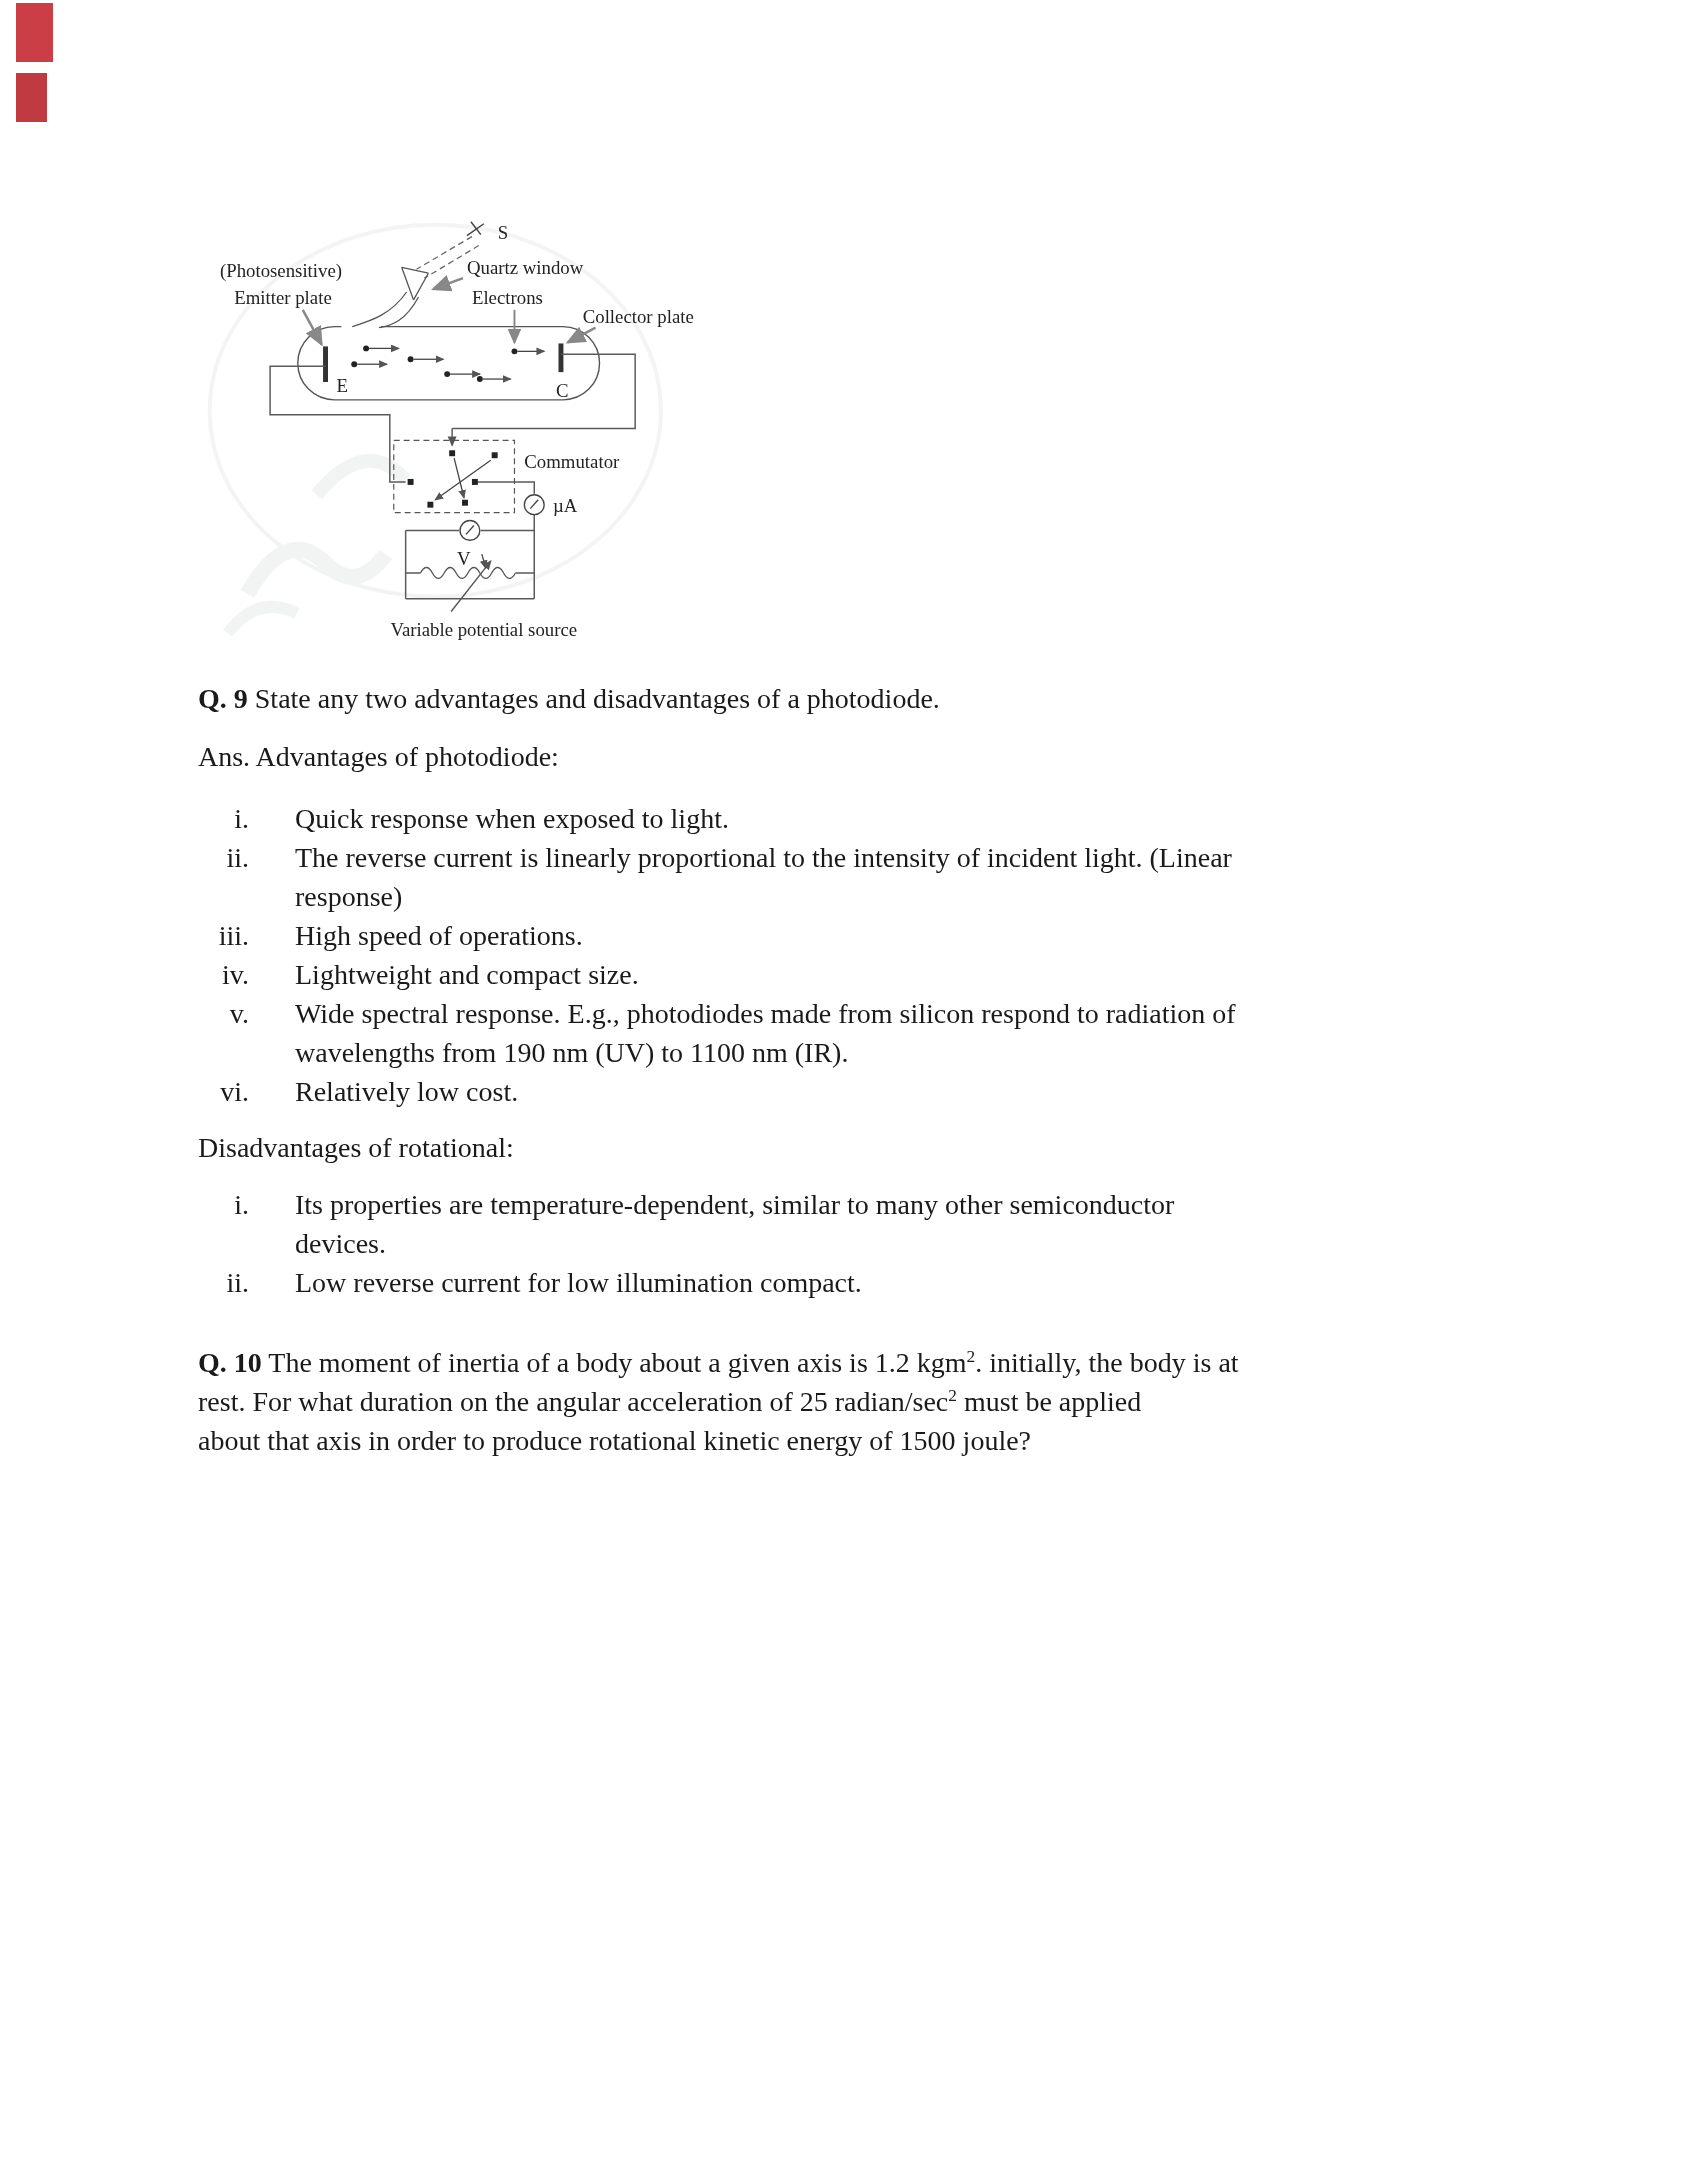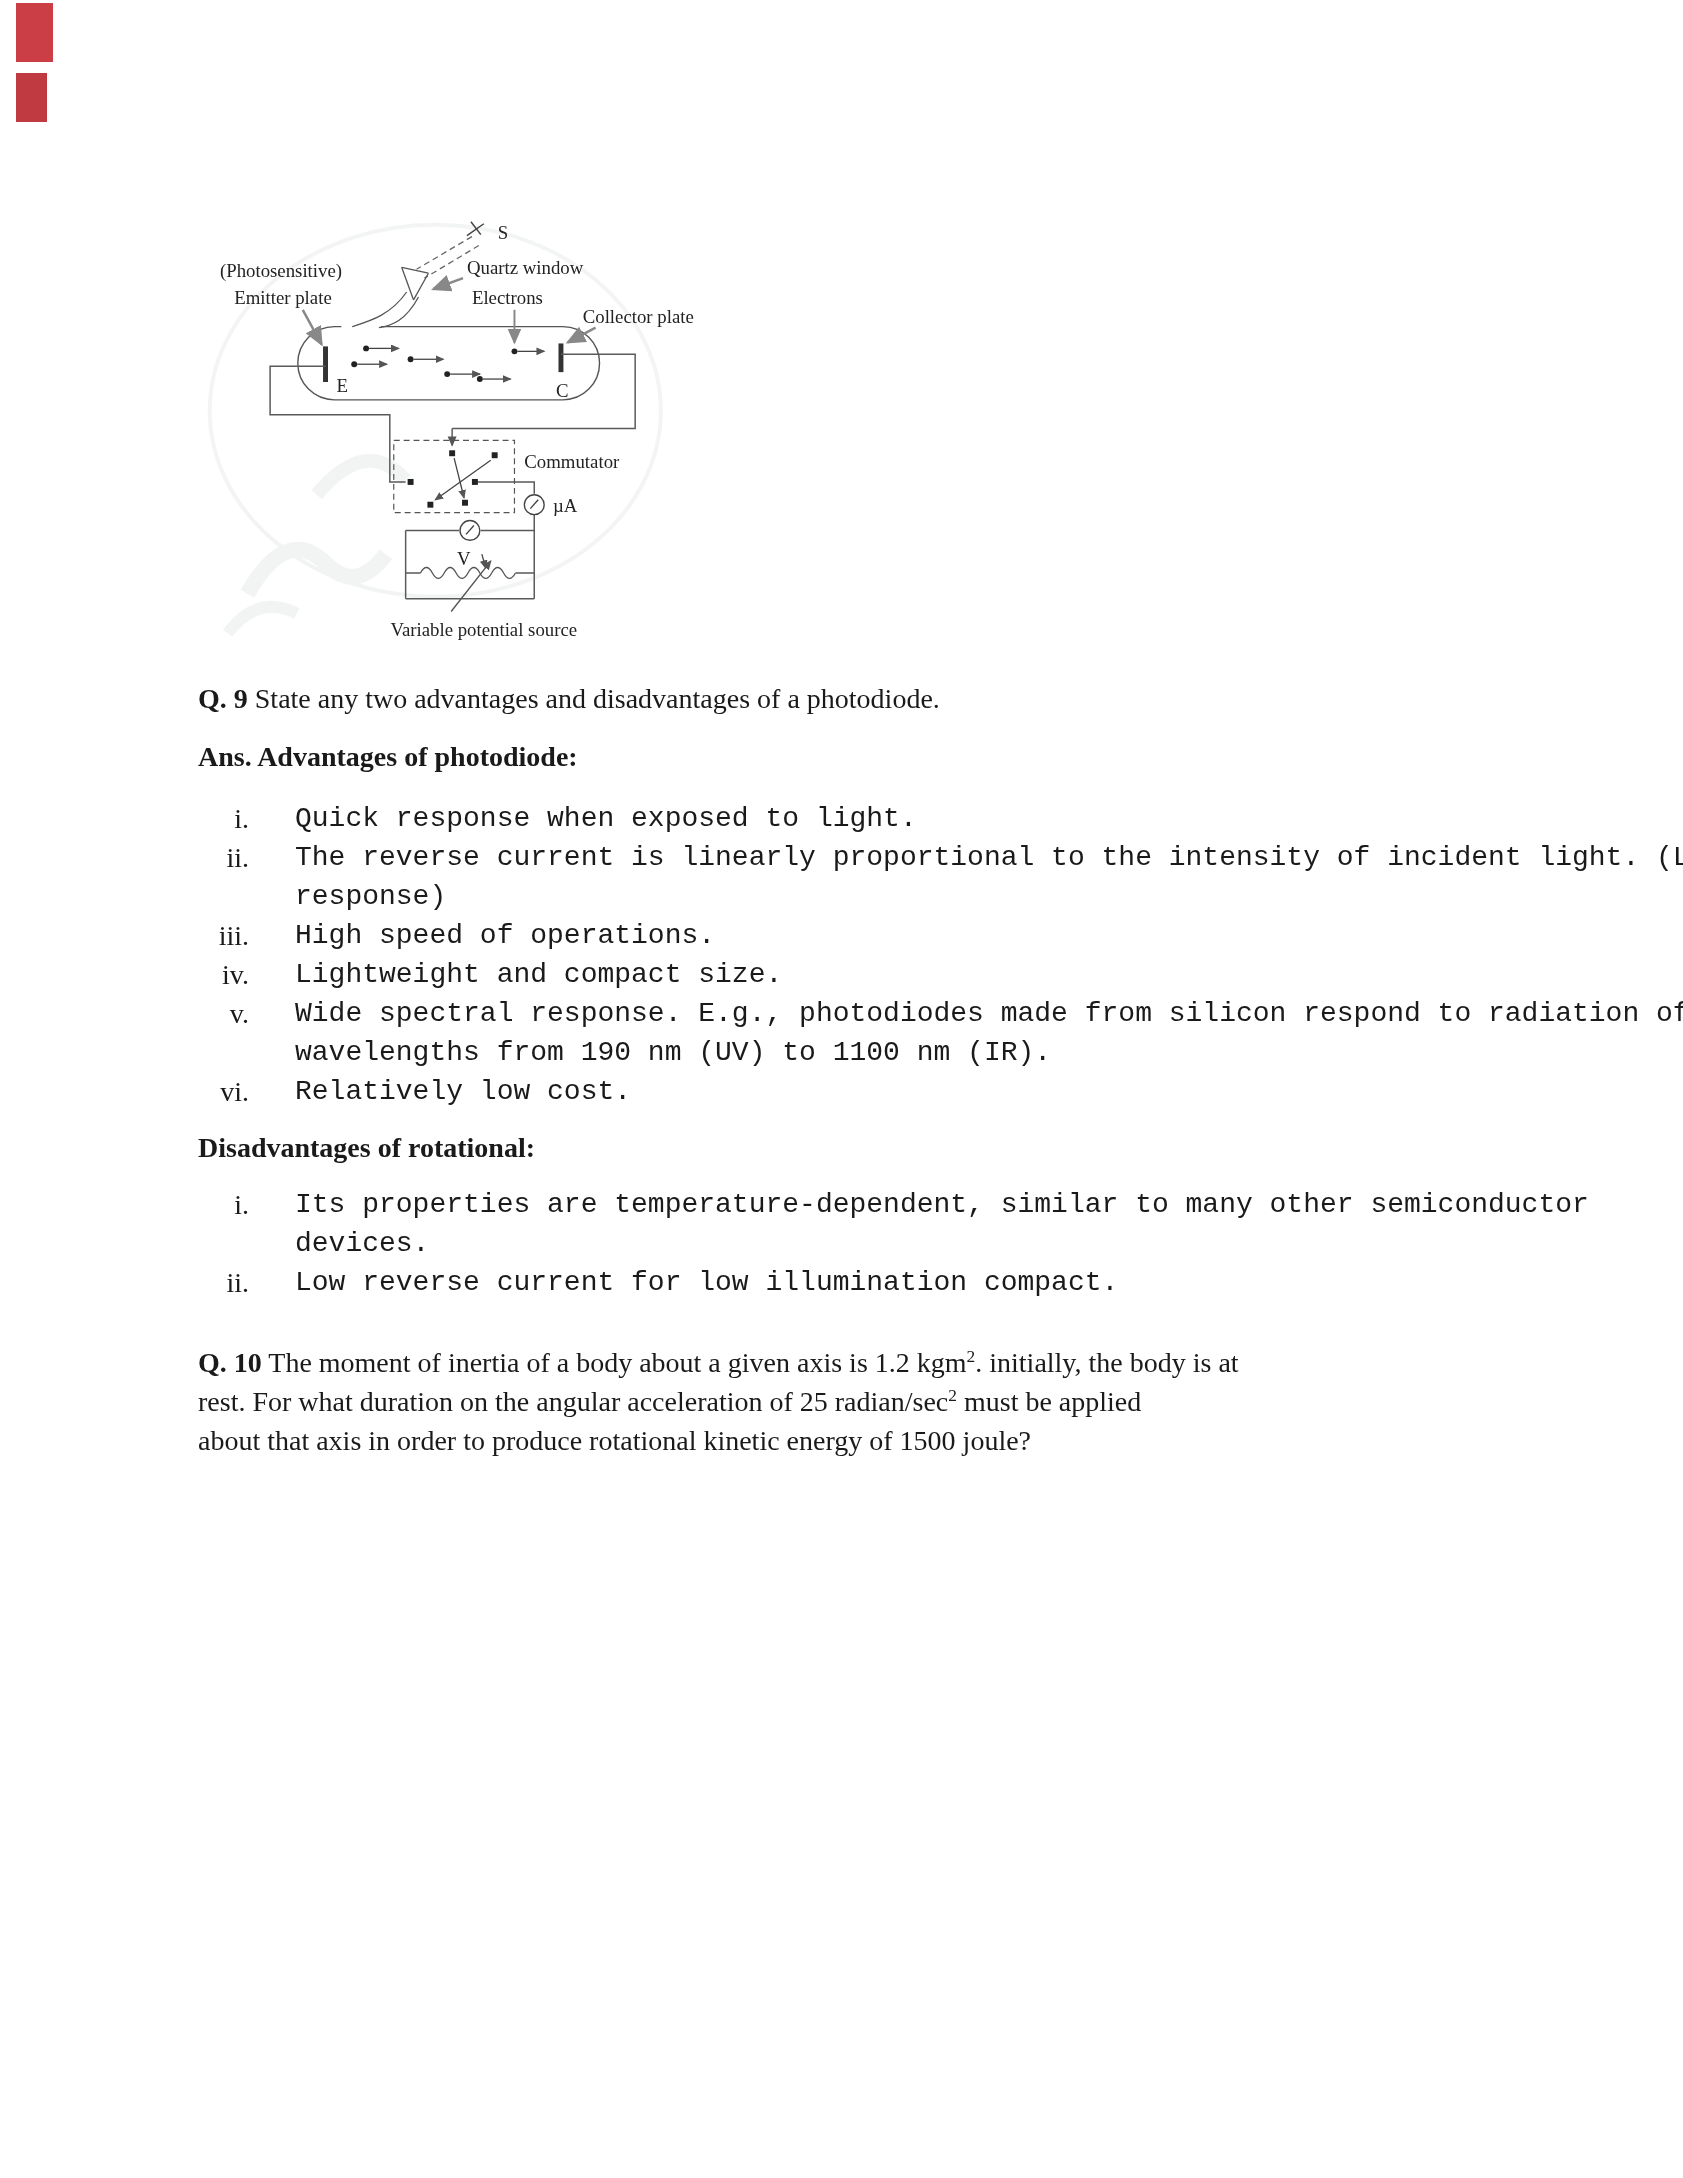--- a/index.html
+++ b/index.html
@@ -3,25 +3,25 @@
 <meta charset="utf-8">
 <style>
   html,body{margin:0;padding:0;background:#e8e8e8;}
   .page{
     position:relative;width:1683px;height:2178px;background:#ffffff;
     font-family:"Liberation Serif", serif;color:#1a1a1a;overflow:hidden;
     margin:0 auto;
   }
   .red-mark{position:absolute;}
   .tb{position:absolute;left:198px;width:1297px;font-size:28px;line-height:39px;white-space:nowrap;}
-  .b{font-weight:bold;}
+  .b{font-weight:normal;}
   .tb sup{font-size:0.62em;vertical-align:super;line-height:0;}
   .li-row{display:flex;}
   .li-num{flex:0 0 51px;text-align:right;margin-right:46px;}
-  .li-txt{white-space:nowrap;font-family:Liberation Mono, monospace;}
+  .li-txt{white-space:nowrap;}
   .diagram{position:absolute;left:188px;top:198px;width:554px;height:465px;}
   .diagram text{font-family:"Liberation Serif", serif;fill:#232323;font-size:19px;}
 </style>
 </head>
 <body>
 
 <div class="page">
 
   <div class="red-mark" style="left:16px;top:3px;width:37px;height:59px;background:#cb3e45;"></div>
   <div class="red-mark" style="left:16px;top:73px;width:31px;height:49px;background:#c03a41;"></div>

